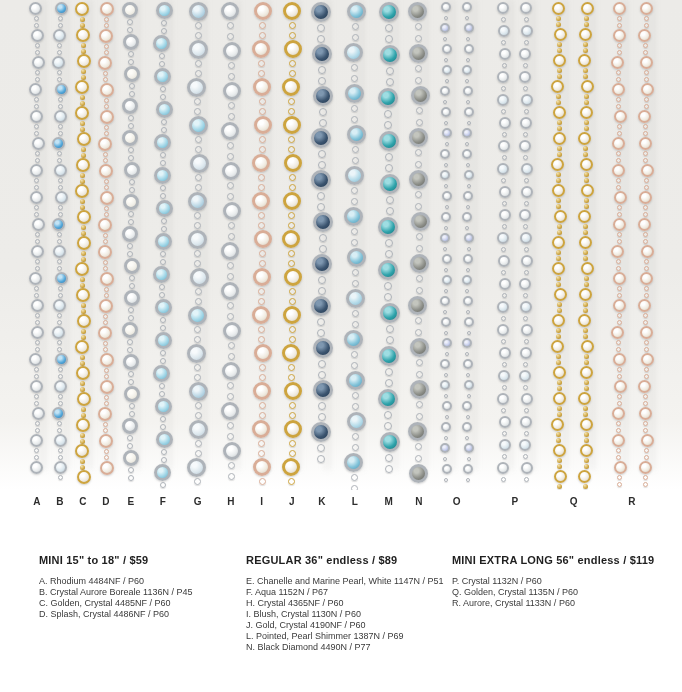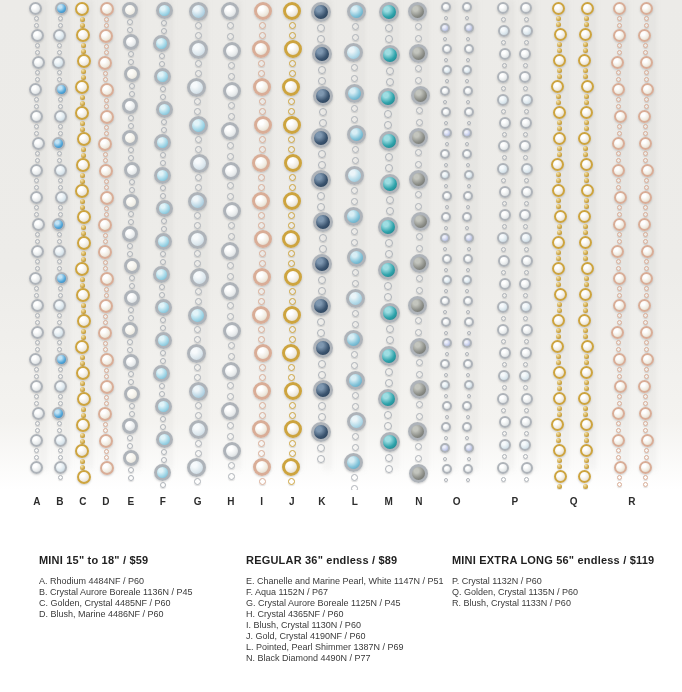--- a/index.html
+++ b/index.html
@@ -1074,36 +1074,35 @@
     <span style="left: 574px;">Q</span>
     <span style="left: 632px;">R</span>
   </div>
 
 <div class="legend-col" id="legend-col-0" style="left: 39px;">
   <h3>MINI 15" to 18" / $59</h3>
   <ul>
       <li>A. Rhodium 4484NF / P60</li>
       <li>B. Crystal Aurore Boreale 1136N / P45</li>
       <li>C. Golden, Crystal 4485NF / P60</li>
-      <li>D. Blush, Marine 4486NF / P60</li>
+      <li>D. Splash, Crystal 4486NF / P60</li>
     </ul>
 </div>
 <div class="legend-col" id="legend-col-1" style="left: 246px;">
   <h3>REGULAR 36" endless / $89</h3>
   <ul>
       <li>E. Chanelle and Marine Pearl, White 1147N / P51</li>
       <li>F. Aqua 1152N / P67</li>
-      <li>G. Crystal Aurore Boreale 1125N / P45</li>
       <li>H. Crystal 4365NF / P60</li>
       <li>I. Blush, Crystal 1130N / P60</li>
       <li>J. Gold, Crystal 4190NF / P60</li>
       <li>L. Pointed, Pearl Shimmer 1387N / P69</li>
       <li>N. Black Diamond 4490N / P77</li>
     </ul>
 </div>
 <div class="legend-col" id="legend-col-2" style="left: 452px;">
   <h3>MINI EXTRA LONG 56" endless / $119</h3>
   <ul>
       <li>P. Crystal 1132N / P60</li>
       <li>Q. Golden, Crystal 1135N / P60</li>
-      <li>R. Blush, Crystal 1133N / P60</li>
+      <li>R. Aurore, Crystal 1133N / P60</li>
     </ul>
 </div>
 
 </body></html>

